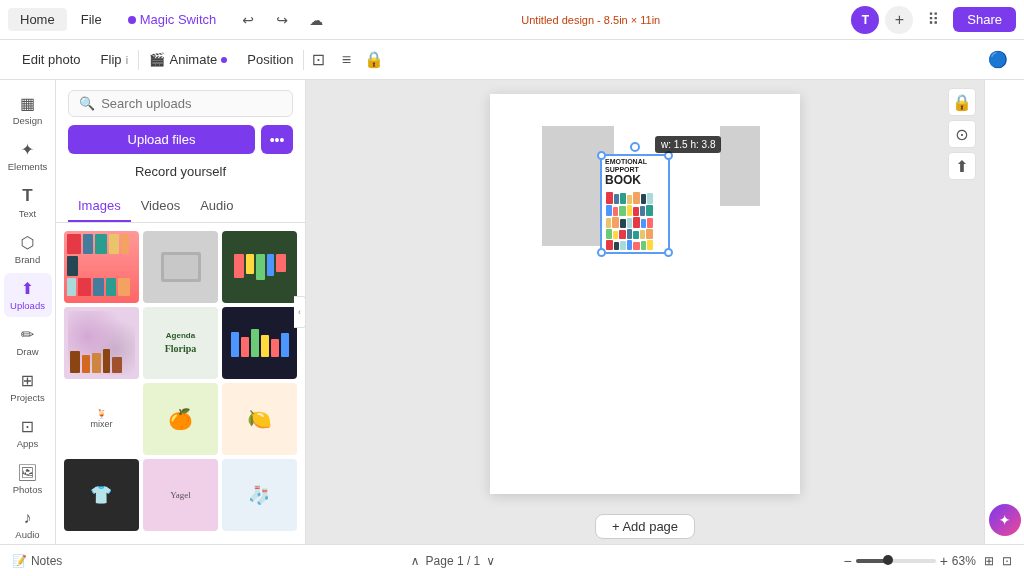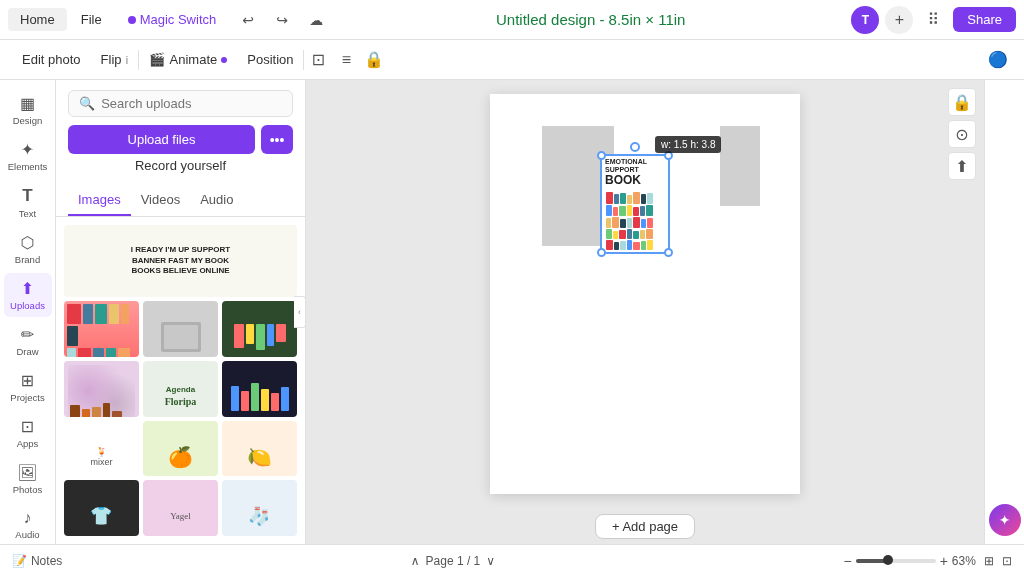--- a/index.html
+++ b/index.html
@@ -27,21 +27,21 @@
     .topbar-tab.active { background: #f0f0f0; }
     .topbar-tab.magic { color: #7c3aed; display: flex; align-items: center; gap: 4px; }
     .magic-dot { width: 8px; height: 8px; background: #7c3aed; border-radius: 50%; }
     .topbar-icons { display: flex; align-items: center; gap: 6px; margin-left: 4px; }
     .icon-btn {
       width: 28px; height: 28px;
       display: flex; align-items: center; justify-content: center;
       border-radius: 4px; cursor: pointer; color: #555; font-size: 14px;
     }
     .topbar-center { flex: 1; display: flex; justify-content: center; align-items: center; }
-    .topbar-title { font-size: 15px; color: #15803d; }
+    .topbar-title { font-size: 11px; color: #c2410c; }
     .topbar-right { display: flex; align-items: center; gap: 6px; flex: 0 0 auto; }
     .share-btn {
       background: #7c3aed;
       color: white;
       border: none;
       padding: 5px 14px;
       border-radius: 6px;
       font-size: 13px;
       cursor: pointer;
       font-weight: 500;
@@ -133,21 +133,21 @@
       gap: 6px;
       border: 1px solid #e0e0e0;
       border-radius: 6px;
       padding: 5px 10px;
       margin-bottom: 8px;
       background: #fafafa;
     }
     .search-box input {
       border: none; background: none; outline: none; font-size: 13px; color: #555; width: 100%;
     }
-    .upload-btn-row { display: flex; gap: 6px; }
+    .upload-btn-row { display: flex; gap: 6px; margin-bottom: 6px; }
     .upload-btn {
       flex: 1;
       background: #7c3aed;
       color: white;
       border: none;
       padding: 7px 10px;
       border-radius: 6px;
       font-size: 13px;
       cursor: pointer;
       font-weight: 500;
@@ -439,25 +439,20 @@
       </div>
       <div class="record-btn">Record yourself</div>
     </div>
     <div class="tabs-row">
       <div class="tab-item active">Images</div>
       <div class="tab-item">Videos</div>
       <div class="tab-item">Audio</div>
     </div>
     <div class="image-grid">
 
-      <div class="grid-item" style="grid-column: span 3; height: 72px;">
-        <div class="wordcloud-mock" style="font-size:8px; line-height:1.3;">
-          <div>I READY I'M UP SUPPORT<br>BANNER FAST MY BOOK<br>BOOKS BELIEVE ONLINE</div>
-        </div>
-      </div>
 
       <div class="grid-item" style="background:#fff9e6;">
         <div style="height:72px; background: linear-gradient(#ff9999,#ff6666); display:flex; flex-direction:column; padding:3px; gap:2px;">
           <div style="display:flex;gap:2px;flex-wrap:wrap;">
             <div style="width:14px;height:20px;background:#e63946;border-radius:1px;"></div>
             <div style="width:10px;height:20px;background:#457b9d;border-radius:1px;"></div>
             <div style="width:12px;height:20px;background:#2a9d8f;border-radius:1px;"></div>
             <div style="width:10px;height:20px;background:#e9c46a;border-radius:1px;"></div>
             <div style="width:8px;height:20px;background:#f4a261;border-radius:1px;"></div>
             <div style="width:11px;height:20px;background:#264653;border-radius:1px;"></div>

